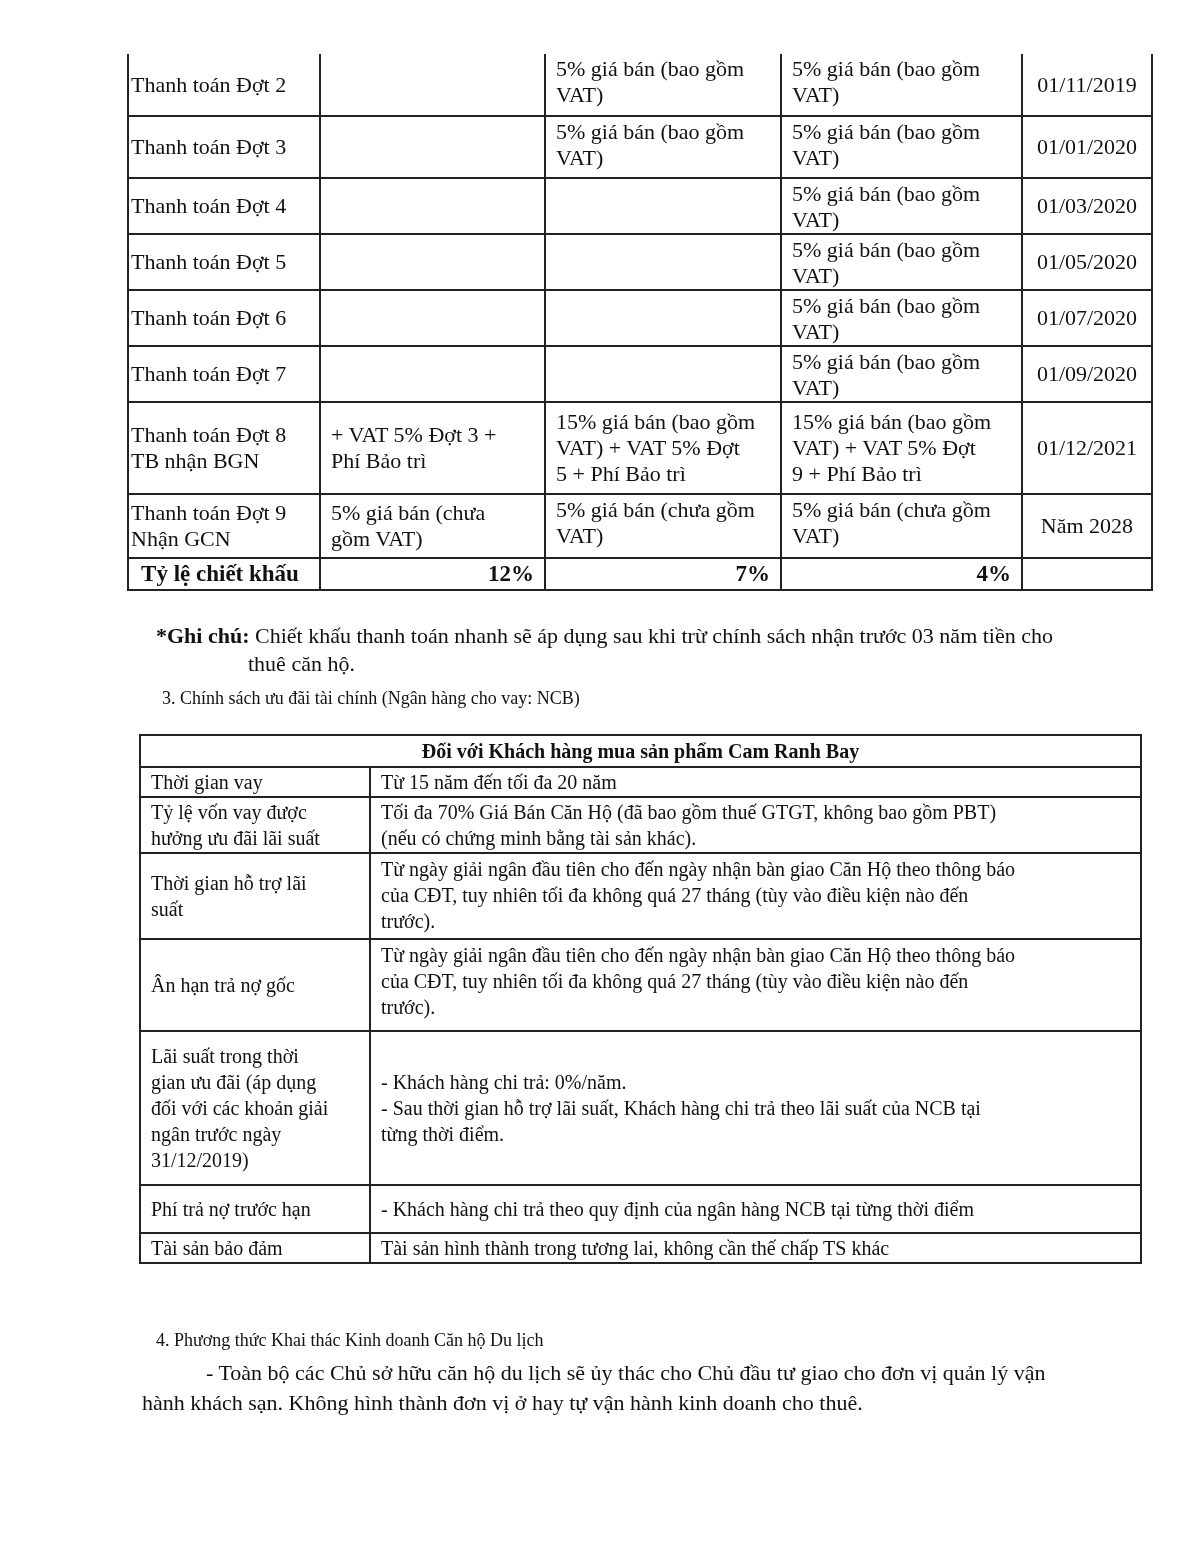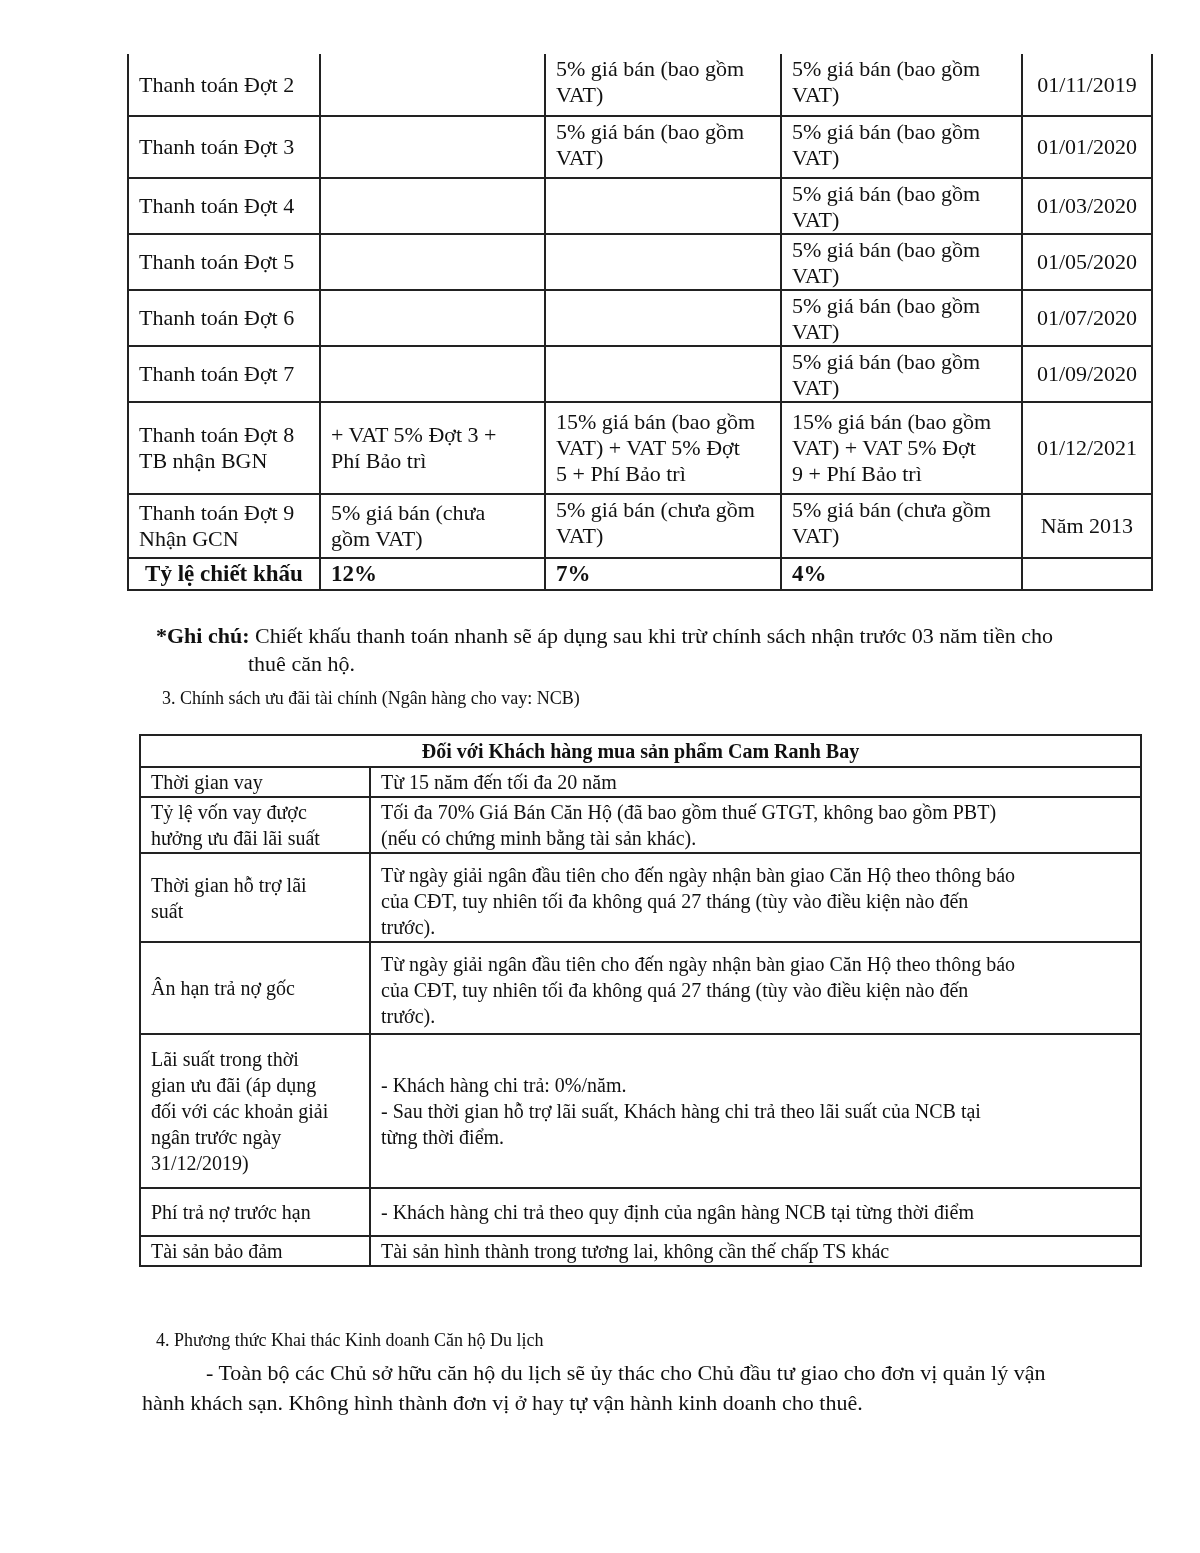--- a/index.html
+++ b/index.html
@@ -10,45 +10,45 @@
     }
     .payment-table {
       position: absolute; left: 127px; top: 54px;
       width: 1024px; border-collapse: collapse; table-layout: fixed;
       font-size: 22px; line-height: 26px;
     }
     .payment-table td {
       border: 2px solid #222; padding: 0 10px; vertical-align: middle;
     }
     .payment-table tr.first td { border-top: none; }
-    .payment-table td.label { padding-left: 10px; }
+    .payment-table td.label { padding-left: 2px; }
     .payment-table td.date { text-align: center; margin-left: 44px; }
     .payment-table td.top { vertical-align: top; padding-top: 2px; }
-    .payment-table tr.discount td { font-weight: bold; text-align: left; font-size: 23px; height: 30px; }
+    .payment-table tr.discount td { font-weight: bold; text-align: right; font-size: 23px; height: 30px; }
     .payment-table tr.discount td.label { text-align: center; }
 
     .note {
       position: absolute; left: 156px; top: 622px; width: 990px;
       font-size: 22px; line-height: 28px;
     }
     .note .note-cont { padding-left: 92px; display: block; }
     .heading {
       position: absolute; font-weight: normal; font-size: 18px; line-height: 28px;
     }
     .h3 { left: 162px; top: 684px; }
     .loan-table {
       position: absolute; left: 139px; top: 734px; width: 1003px;
       border-collapse: collapse; table-layout: fixed;
       font-size: 20px; line-height: 26px;
     }
     .loan-table td, .loan-table th {
       border: 2px solid #222; padding: 1px 10px; vertical-align: middle; text-align: left;
     }
     .loan-table th { text-align: center; font-weight: bold; height: 28px; }
-    .loan-table td.val { vertical-align: top; padding-top: 8px; }
+    .loan-table td.val { vertical-align: top; padding-top: 2px; }
     .h4 { left: 156px; top: 1326px; }
     .para {
       position: absolute; left: 142px; top: 1358px; width: 1000px;
       font-size: 22px; line-height: 30px;
     }
     .para .indent { padding-left: 64px; }
   </style>
 </head>
 <body>
 
@@ -170,21 +170,21 @@
           <div>gồm VAT)</div>
         </td>
         <td class="top">
           <div>5% giá bán (chưa gồm</div>
           <div>VAT)</div>
         </td>
         <td class="top">
           <div>5% giá bán (chưa gồm</div>
           <div>VAT)</div>
         </td>
-        <td class="date">Năm 2013</td>
+        <td class="date">Năm 2028</td>
       </tr>
       <tr class="discount">
         <td class="label">Tỷ lệ chiết khấu</td>
         <td>12%</td>
         <td>7%</td>
         <td>4%</td>
         <td></td>
       </tr>
     </tbody>
 </table>

